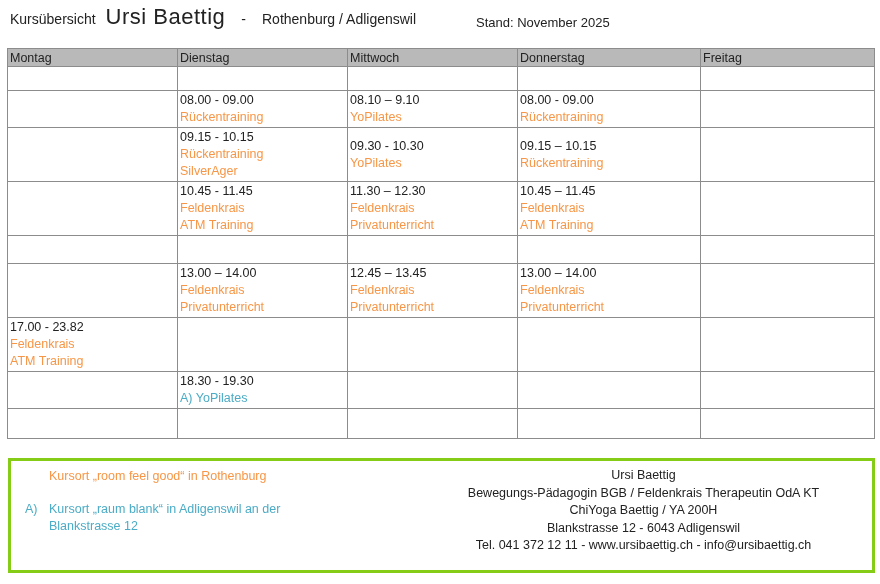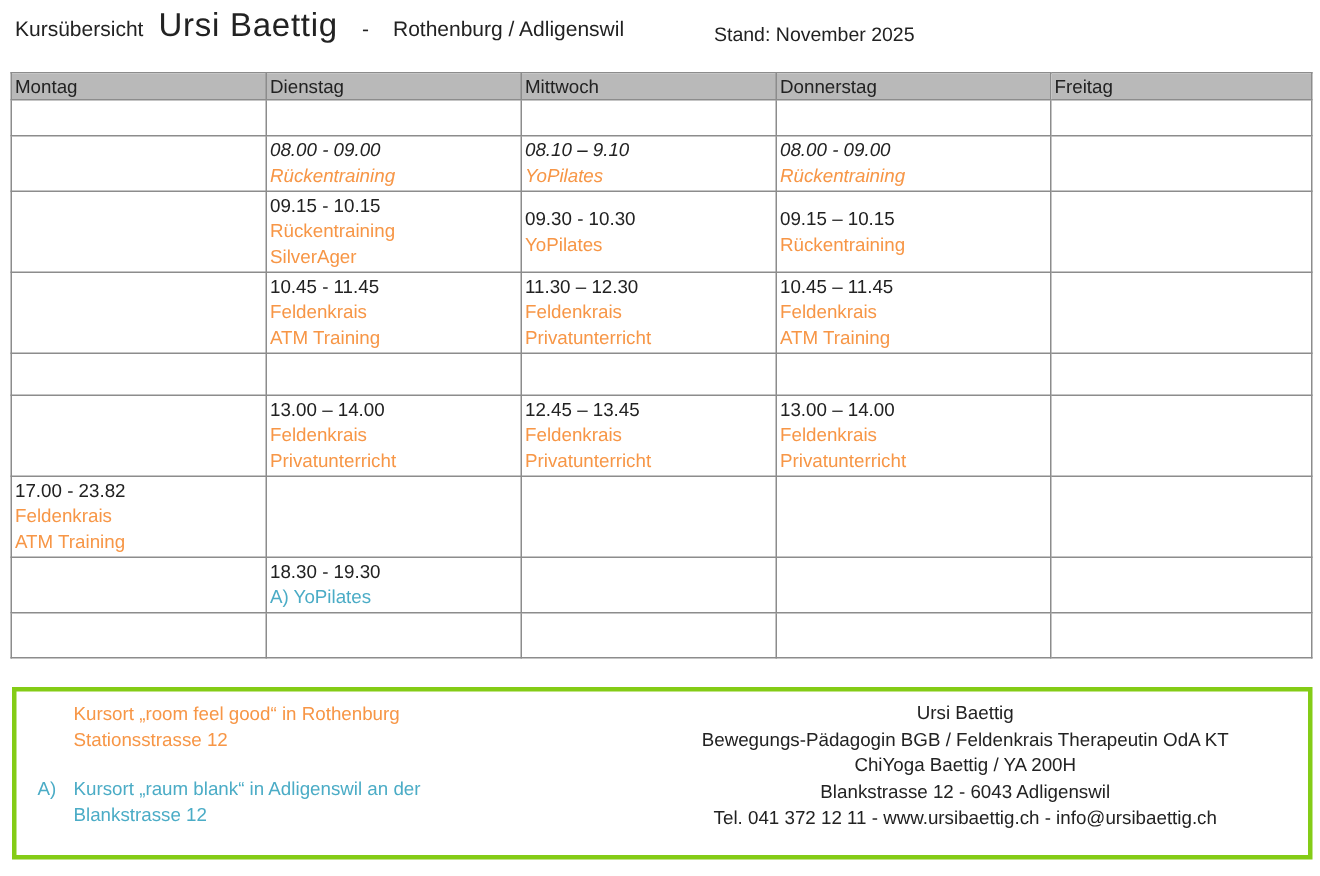--- a/index.html
+++ b/index.html
@@ -18,21 +18,21 @@
   
   table.sched{
     position:absolute;left:7px;top:48px;width:867px;
     border-collapse:collapse;table-layout:fixed;
   }
   table.sched th, table.sched td{
     border:1px solid #8c8c8c;text-align:left;vertical-align:middle;
     font-size:12.5px;font-weight:normal;padding:1px 2px;overflow:hidden;
   }
   table.sched th{background:var(--header-fill);height:15px;}
-  tr.r0{height:24px;} tr.r1{height:37px;font-style:italic;} tr.r2{height:50px;} tr.r3{height:51px;}
+  tr.r0{height:24px;} tr.r1{height:37px;} tr.r2{height:50px;} tr.r3{height:51px;}
   tr.r4{height:28px;} tr.r5{height:50px;} tr.r6{height:50px;} tr.r7{height:33px;}
   tr.r8{height:30px;}
   .line{line-height:17px;white-space:nowrap;}
   .t{color:#222;}
   .o{color:var(--orange);}
   .b{color:var(--blue);}
   
   .footbox{
     position:absolute;left:8px;top:458px;width:861px;height:109px;
     border:3px solid #84cc16;display:flex;
@@ -197,21 +197,20 @@
   </tr>
 </tbody>
   </table>
 
 <div class="footbox">
   <div class="foot-left">
     <div class="loc-item">
       <span class="loc-prefix o"></span>
       <span class="loc-lines o">
         <div>Kursort „room feel good“ in Rothenburg</div>
-        <div>Stationsstrasse 12</div>
       </span>
     </div>
     <div class="loc-item second">
       <span class="loc-prefix b">A)</span>
       <span class="loc-lines b">
         <div>Kursort „raum blank“ in Adligenswil an der</div>
         <div>Blankstrasse 12</div>
       </span>
     </div>
   </div>

